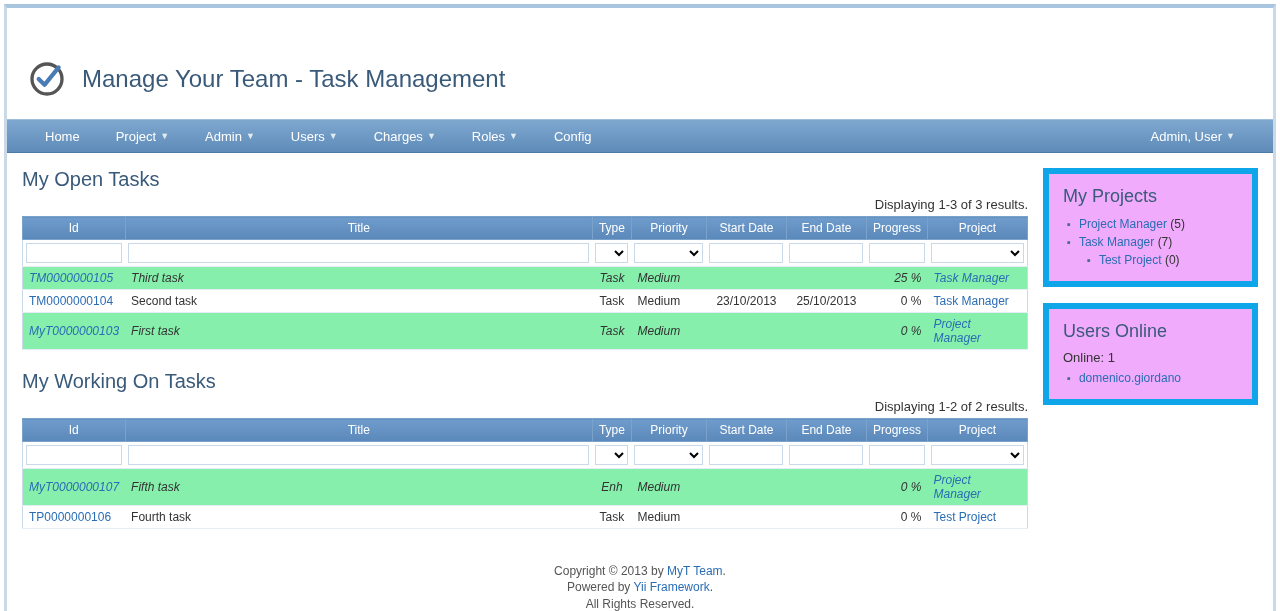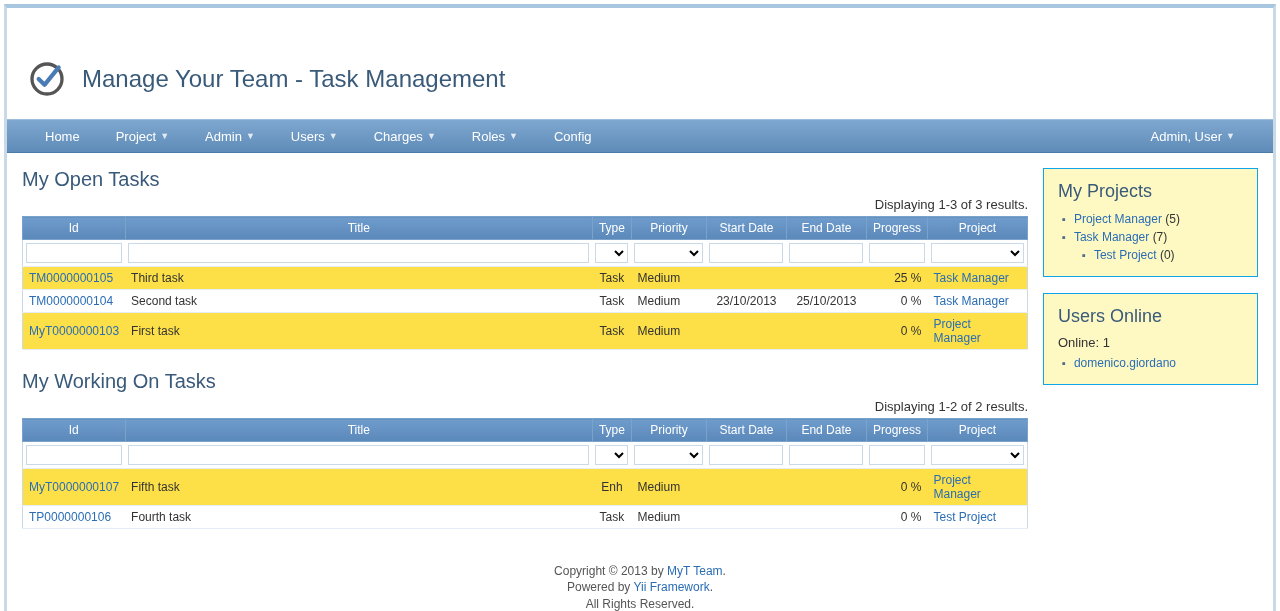--- a/index.html
+++ b/index.html
@@ -18,30 +18,30 @@
 .main { flex: 1; }
 .sidebar { width: 215px; }
 .section-title { font-size: 20px; color: #3a5a7a; font-weight: normal; margin-bottom: 6px; }
 .results-text { text-align: right; font-size: 13px; color: #333; margin-bottom: 4px; }
 .grid { width: 100%; border-collapse: collapse; border: 1px solid #c9d9e8; margin-bottom: 20px; }
 .grid th { background: linear-gradient(#6f9ccb, #5a88ba); color: #fff; font-weight: normal; padding: 4px 6px; border: 1px solid #7aa3cc; font-size: 12px; text-align: center; }
 .grid td { padding: 4px 6px; border-bottom: 1px solid #e5eef6; font-size: 12px; }
 .grid tr.filter-row td { padding: 3px; background: #fff; }
 .grid tr.filter-row input { width: 100%; border: 1px solid #c9d9e8; padding: 2px 3px; font-size: 12px; height: 20px; }
 .grid tr.filter-row select { width: 100%; border: 1px solid #c9d9e8; font-size: 12px; height: 20px; background: #fff; }
-.grid tbody tr.odd { background: #fde047; }
+.grid tbody tr.odd { background: #86efac; font-style: italic; }
 .grid tbody tr.even { background: #fff; }
 .link { color: #2a6db5; text-decoration: none; cursor: pointer; }
 .col-id { width: 100px; }
 .col-type { width: 36px; text-align: center; }
 .col-priority { width: 75px; }
 .col-date { width: 80px; text-align: center; }
 .col-progress { width: 60px; text-align: right; }
 .col-project { width: 100px; }
-.panel { border: 1px solid #0ea5e9; padding: 12px 14px; margin-bottom: 16px; background: #fef9c3; }
+.panel { border: 6px solid #0ea5e9; padding: 12px 14px; margin-bottom: 16px; background: #f0abfc; }
 .panel-title { font-size: 18px; color: #3a5a7a; font-weight: normal; margin-bottom: 8px; }
 .proj-list { list-style: none; padding-left: 4px; }
 .proj-list li { padding: 2px 0; font-size: 12px; }
 .proj-list li::before { content: "▪"; color: #4a6a8a; margin-right: 8px; font-size: 11px; }
 .proj-list li.sub { padding-left: 20px; }
 .count { color: #333; }
 .online-text { font-size: 13px; margin-bottom: 4px; }
 .footer { text-align: center; font-size: 12px; color: #555; padding: 8px 0; position: absolute; bottom: 8px; left: 0; right: 0; }
 .footer-line { line-height: 1.4; }
 </style>

